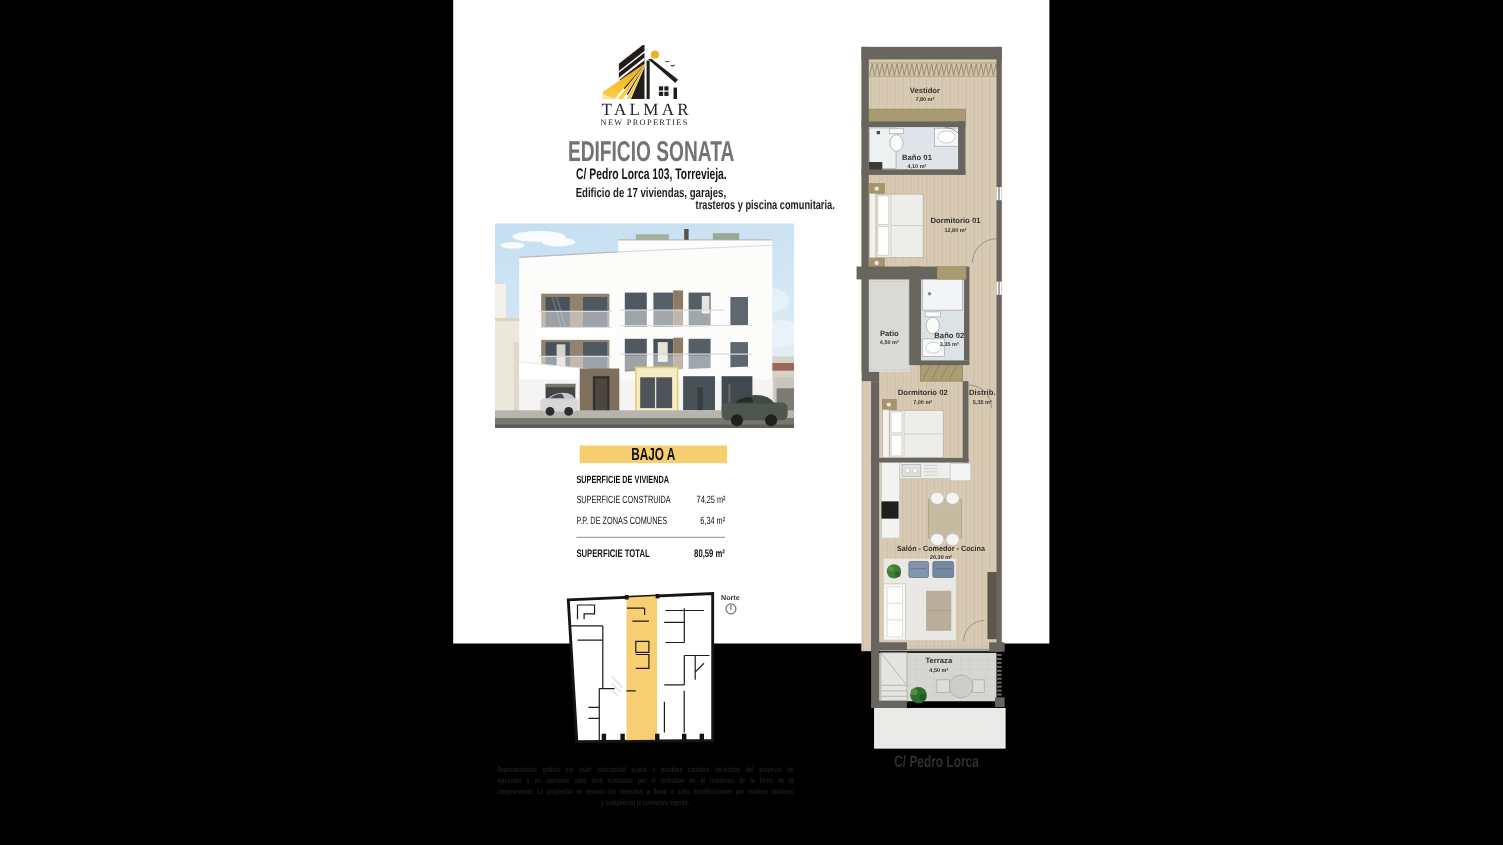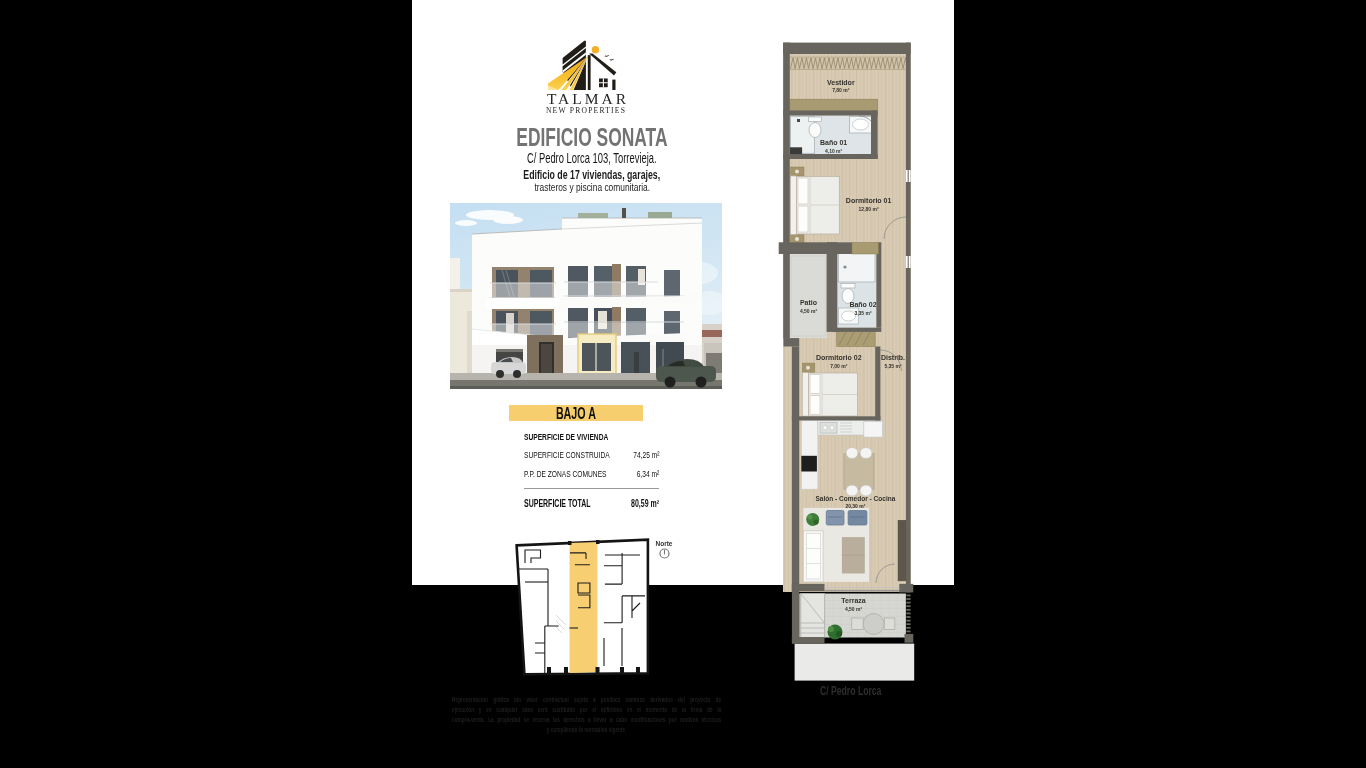--- a/index.html
+++ b/index.html
@@ -2,32 +2,32 @@
 <html><head>
 <meta charset="utf-8">
 <style>
   html,body{margin:0;padding:0;background:#000;width:1366px;height:768px;overflow:hidden;}
   #page{position:absolute;left:412px;top:0;width:542px;height:585px;background:#fff;font-family:"Liberation Sans",sans-serif;}
   .abs{position:absolute;}
   .cond{display:inline-block;transform:scaleX(0.67);transform-origin:center;}
   .cond2{display:inline-block;transform:scaleX(0.72);transform-origin:center;}
   .cond3{display:inline-block;transform:scaleX(0.73);transform-origin:center;}
   #title{left:0;top:122px;width:360px;text-align:center;font-weight:bold;font-size:26px;color:#737373;}
-  #addr{left:0;top:150px;width:360px;text-align:center;font-weight:normal;font-size:14px;color:#141414;}
+  #addr{left:0;top:150px;width:360px;text-align:center;font-weight:bold;font-size:14px;color:#141414;}
   #sub1{left:0;top:167.5px;width:360px;text-align:center;font-weight:bold;font-size:12px;color:#1d1d1d;}
-  #sub2{left:0;top:180.5px;width:360px;text-align:center;font-weight:normal;font-size:11.5px;color:#1d1d1d;}
-  #banner{left:97px;top:405px;width:134px;height:15.5px;background:#f6ce6d;text-align:center;}
+  #sub2{left:10px;top:180.5px;width:360px;text-align:right;font-weight:bold;font-size:11.5px;color:#1d1d1d;}
+  #banner{left:115px;top:405px;width:134px;height:15.5px;background:#f6ce6d;text-align:center;}
   #banner span{font-size:16px;font-weight:bold;color:#111;line-height:15px;}
   .trow{left:112px;width:135px;color:#111;}
   .tlab{position:absolute;left:0;top:0;white-space:nowrap;transform:scaleX(0.7);transform-origin:left center;}
   .tval{position:absolute;right:0;top:0;white-space:nowrap;transform:scaleX(0.7);transform-origin:right center;}
   #disc{left:40px;top:695px;width:403px;font-size:7.2px;font-weight:bold;color:#1f1f1f;line-height:10.1px;transform:scaleX(0.668);transform-origin:left top;}
   .dj{text-align:justify;text-align-last:justify;}
   .dc{text-align:center;}
-  #caption{left:371px;top:684px;width:136px;text-align:center;font-size:12px;font-weight:bold;color:#2e2e2e;}
+  #caption{left:371px;top:684px;width:136px;text-align:center;font-size:15px;font-weight:bold;color:#2e2e2e;}
 </style>
 </head>
 <body>
 <div id="page">
 
   <svg class="abs" id="logo" style="left:130px;top:39px;overflow:visible" width="106" height="78" viewBox="0 0 106 78">
       <g transform="translate(4,0)">
     <defs>
       <linearGradient id="beam" x1="0" y1="0" x2="0" y2="1">
         <stop offset="0" stop-color="#efa11e"></stop>

